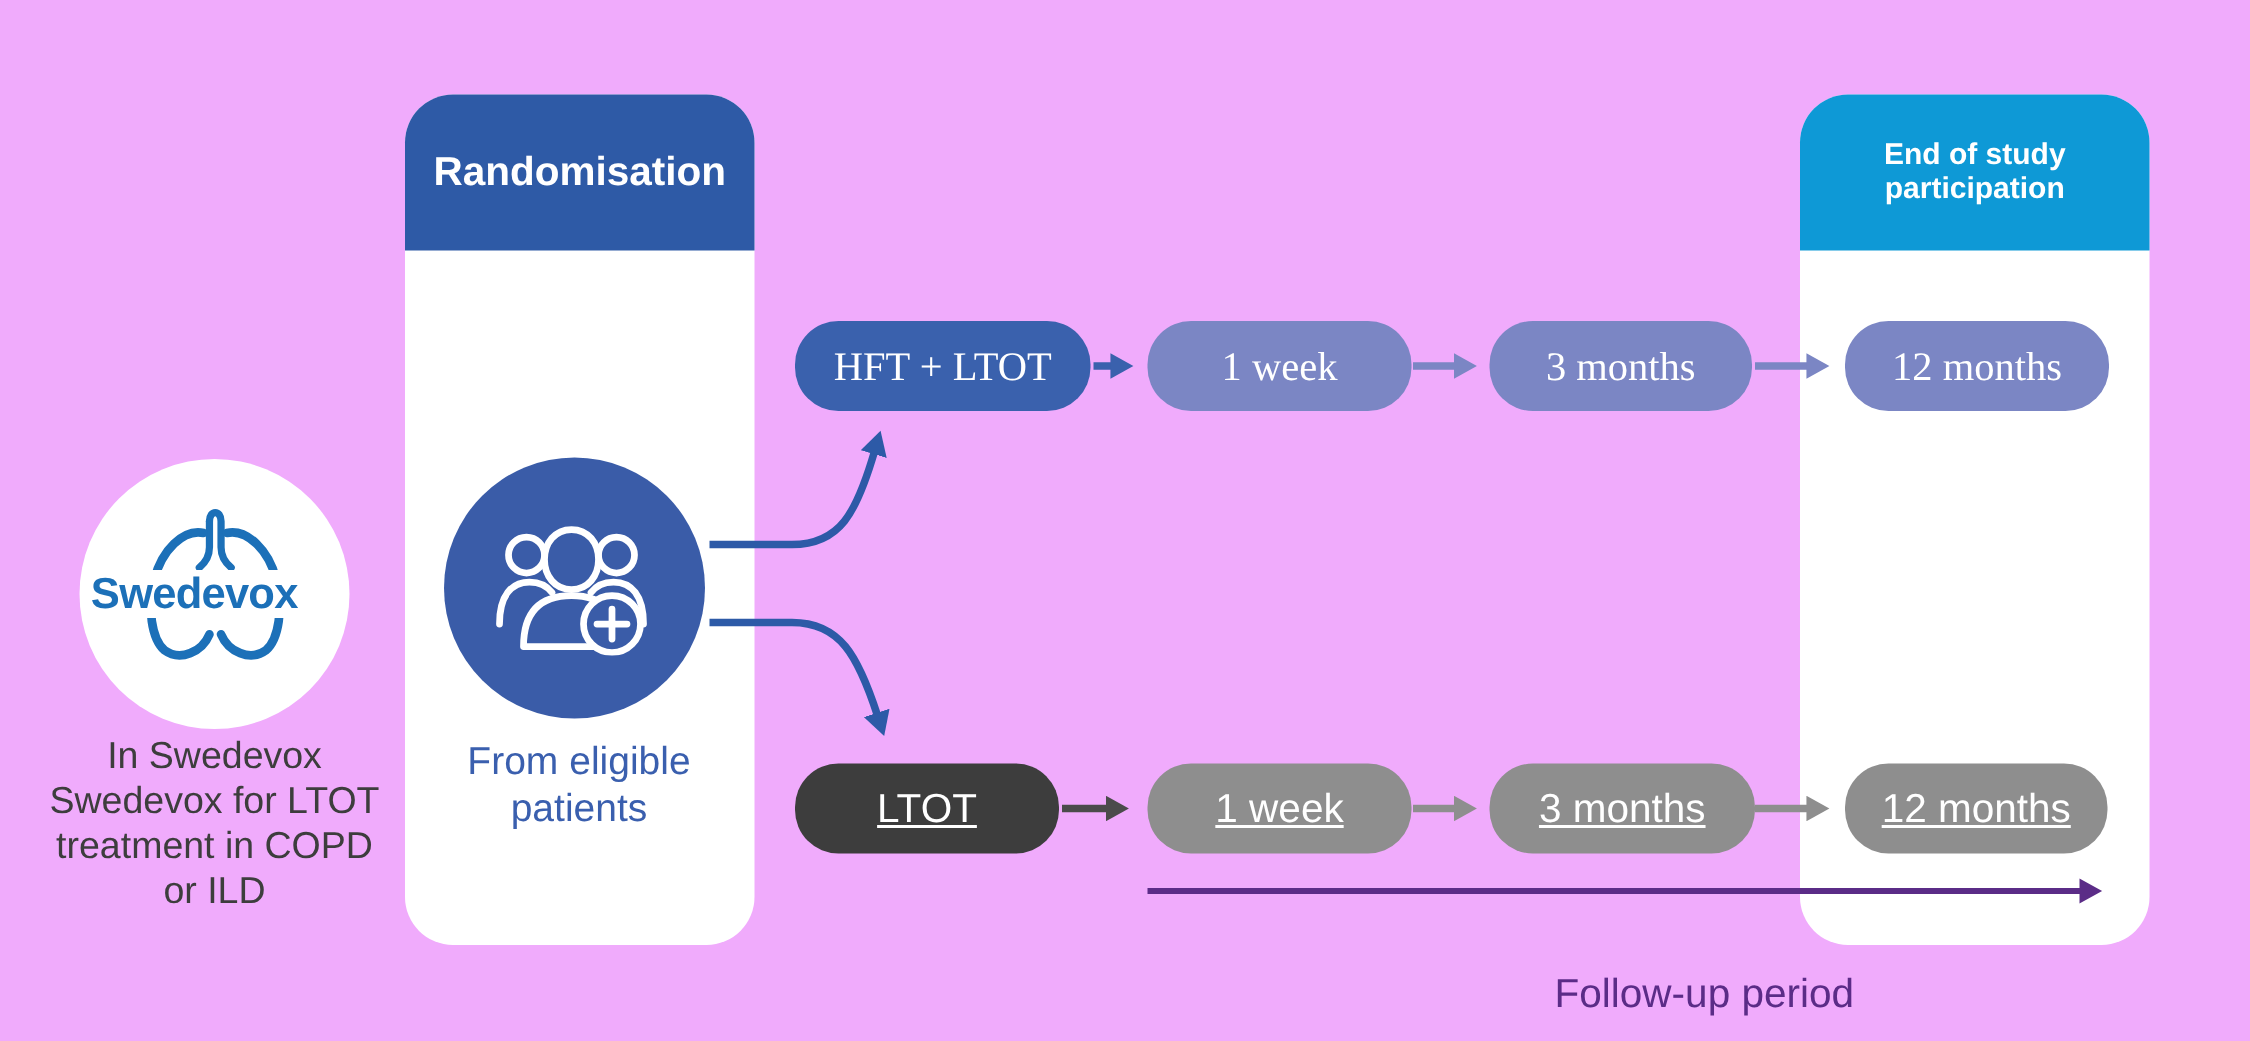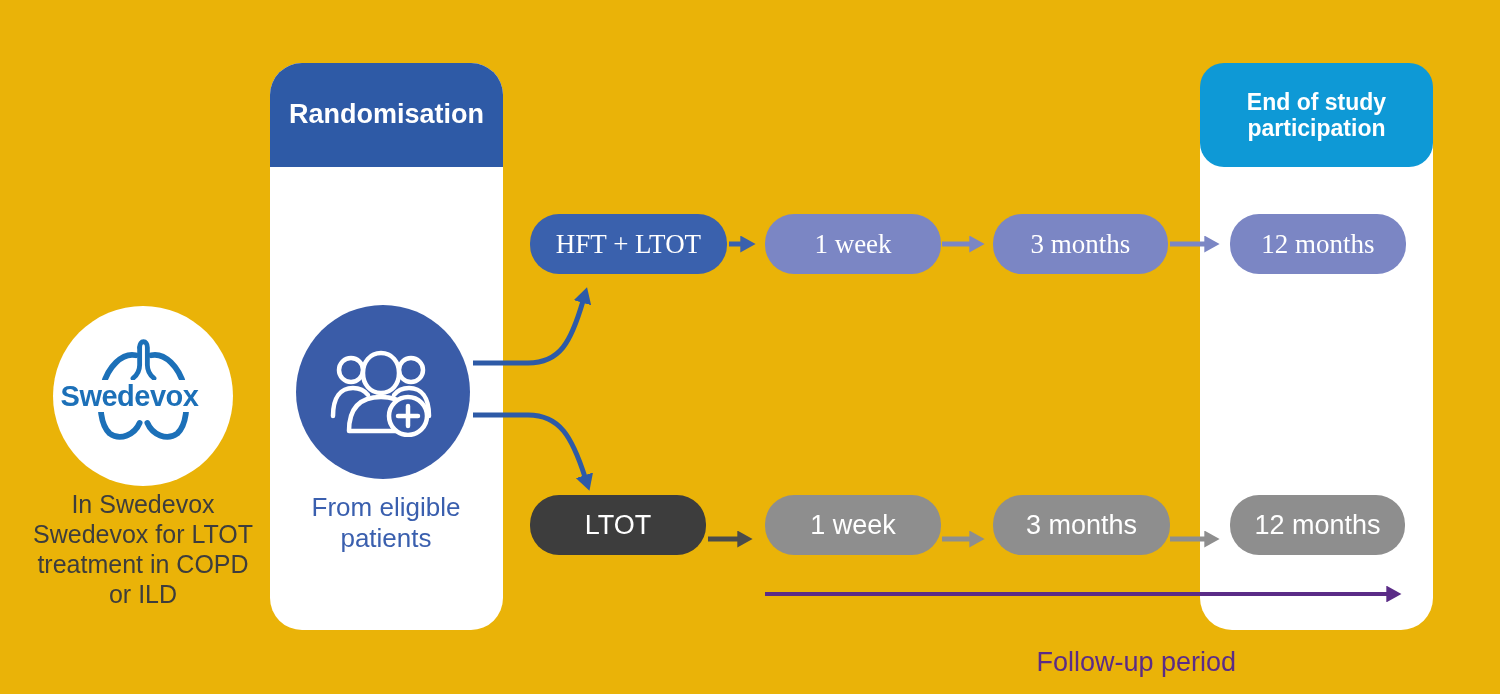--- a/index.html
+++ b/index.html
@@ -1,20 +1,20 @@
 <!DOCTYPE html>
 <html><head>
 <meta charset="utf-8">
 <style>
   html, body { margin: 0; padding: 0; background: #000; }
   .canvas {
     position: relative;
     width: 1500px;
     height: 694px;
-    background: #eab308;
+    background: #f0abfc;
     font-family: "Liberation Sans", sans-serif;
     overflow: hidden;
   }
 
   
   .panel {
     position: absolute;
     top: 63px;
     height: 567px;
     width: 233px;
@@ -34,21 +34,21 @@
     justify-content: center;
     text-align: center;
     color: #ffffff;
     font-weight: bold;
     font-size: 27px;
     line-height: 1.15;
     padding: 0 8px;
     box-sizing: border-box;
   }
   .rand-header { background: #2e5aa6; }
-  .end-header  { background: #0e99d6; font-size: 23px; border-radius: 24px; }
+  .end-header  { background: #0e99d6; font-size: 20px; }
 
   
   .logo-circle {
     position: absolute;
     left: 53px; top: 306px;
     width: 180px; height: 180px;
     background: #ffffff;
     border-radius: 50%;
   }
   .lungs-svg { position: absolute; left: 42px; top: 28px; }
@@ -101,21 +101,21 @@
     height: 60px;
     border-radius: 29px;
     display: flex;
     align-items: center;
     justify-content: center;
     color: #ffffff;
     font-size: 27px;
     white-space: nowrap;
   }
   .row-top    { top: 214px; font-family: Liberation Serif, serif; }
-  .row-bottom { top: 495px; }
+  .row-bottom { top: 509px; text-decoration: underline; }
 
   .pill-hft   { left: 530px;  width: 197px; background: #3a61ad; }
   .pill-t1a   { left: 765px;  width: 176px; background: #7b86c4; }
   .pill-t2a   { left: 993px;  width: 175px; background: #7b86c4; }
   .pill-t3a   { left: 1230px; width: 176px; background: #7b86c4; }
 
   .pill-ltot  { left: 530px;  width: 176px; background: #3d3d3d; }
   .pill-t1b   { left: 765px;  width: 176px; background: #8e8e8e; }
   .pill-t2b   { left: 993px;  width: 177px; background: #8e8e8e; }
   .pill-t3b   { left: 1230px; width: 175px; background: #8e8e8e; }

